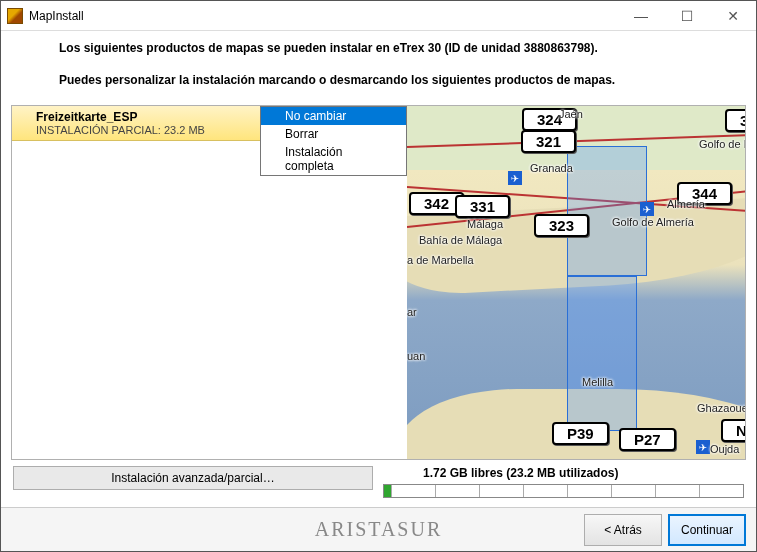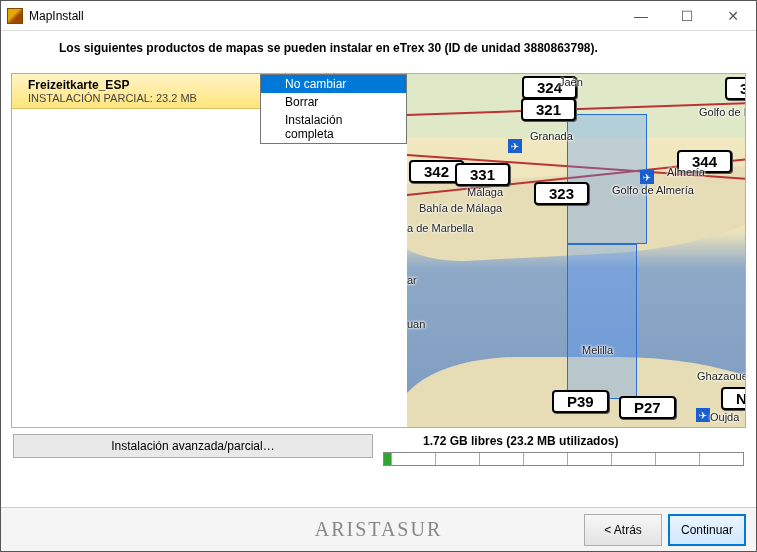--- a/index.html
+++ b/index.html
@@ -55,21 +55,21 @@
     height: 355px;
   }
   .product-list {
     width: 395px;
     background: #fff;
     position: relative;
   }
   .product-item {
     background: linear-gradient(#fff3c6,#ffe57d);
     border-bottom: 1px solid #d8c060;
-    padding: 4px 16px;
+    padding: 4px 24px;
   }
   .product-name { font-weight: bold; font-size: 12px; }
   .product-status { font-size: 11px; color: #444; }
   .dropdown {
     position: absolute;
     top: 0;
     left: 248px;
     width: 147px;
     background: #fff;
     border: 1px solid #767676;
@@ -222,20 +222,21 @@
   <div class="title">MapInstall</div>
   <div class="win-controls">
     <div class="win-btn">—</div>
     <div class="win-btn">☐</div>
     <div class="win-btn close">✕</div>
   </div>
 </div>
 
 <div class="content">
   <div class="instr">Los siguientes productos de mapas se pueden instalar en eTrex 30 (ID de unidad 3880863798).</div>
+  <div class="instr">Puedes personalizar la instalación marcando o desmarcando los siguientes productos de mapas.</div>
 
   <div class="main-area">
     <div class="product-list">
       <div class="product-item">
         <div class="product-name">Freizeitkarte_ESP</div>
         <div class="product-status">INSTALACIÓN PARCIAL: 23.2 MB</div>
       </div>
       <div class="dropdown">
         <div class="dd-item selected">No cambiar</div>
         <div class="dd-item">Borrar</div>

